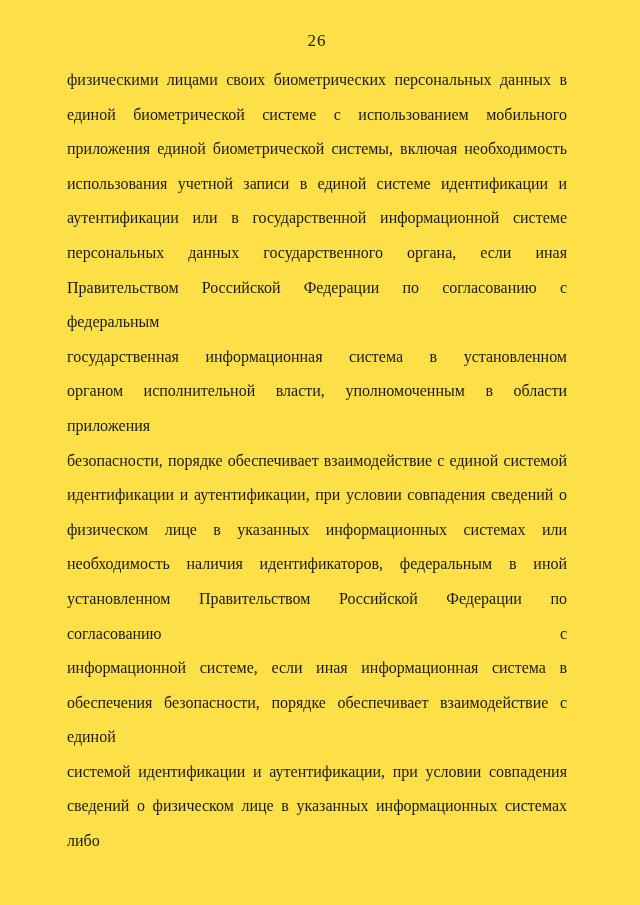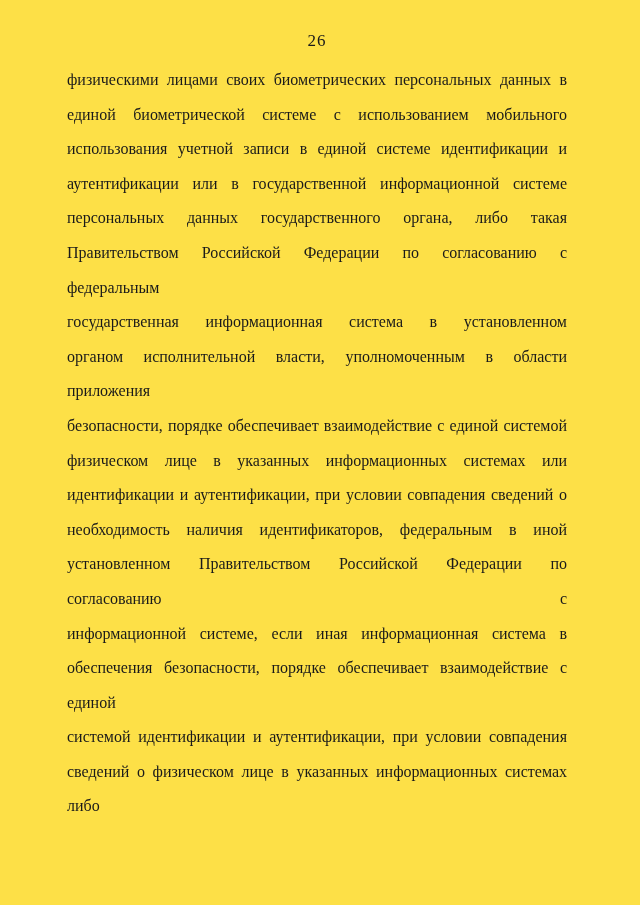--- a/index.html
+++ b/index.html
@@ -46,29 +46,30 @@
 </head>
 <body>
 
 <div class="page">
 
   <div class="page-number">26</div>
 
   <div class="body-text">
     <div class="line">физическими лицами своих биометрических персональных данных в</div>
     <div class="line">единой биометрической системе с использованием мобильного</div>
+    <div class="line">приложения единой биометрической системы, включая необходимость</div>
     <div class="line">использования учетной записи в единой системе идентификации и</div>
     <div class="line">аутентификации или в государственной информационной системе</div>
-    <div class="line">персональных данных государственного органа, либо такая</div>
+    <div class="line">персональных данных государственного органа, если иная</div>
     <div class="line">Правительством Российской Федерации по согласованию с федеральным</div>
     <div class="line">государственная информационная система в установленном</div>
     <div class="line">органом исполнительной власти, уполномоченным в области приложения</div>
     <div class="line">безопасности, порядке обеспечивает взаимодействие с единой системой</div>
+    <div class="line">идентификации и аутентификации, при условии совпадения сведений о</div>
     <div class="line">физическом лице в указанных информационных системах или</div>
-    <div class="line">идентификации и аутентификации, при условии совпадения сведений о</div>
     <div class="line">необходимость наличия идентификаторов, федеральным в иной</div>
     <div class="line">установленном Правительством Российской Федерации по согласованию с</div>
     <div class="line">информационной системе, если иная информационная система в</div>
     <div class="line">обеспечения безопасности, порядке обеспечивает взаимодействие с единой</div>
     <div class="line">системой идентификации и аутентификации, при условии совпадения</div>
     <div class="line">сведений о физическом лице в указанных информационных системах либо</div>
 
   </div>
 
 </div>

